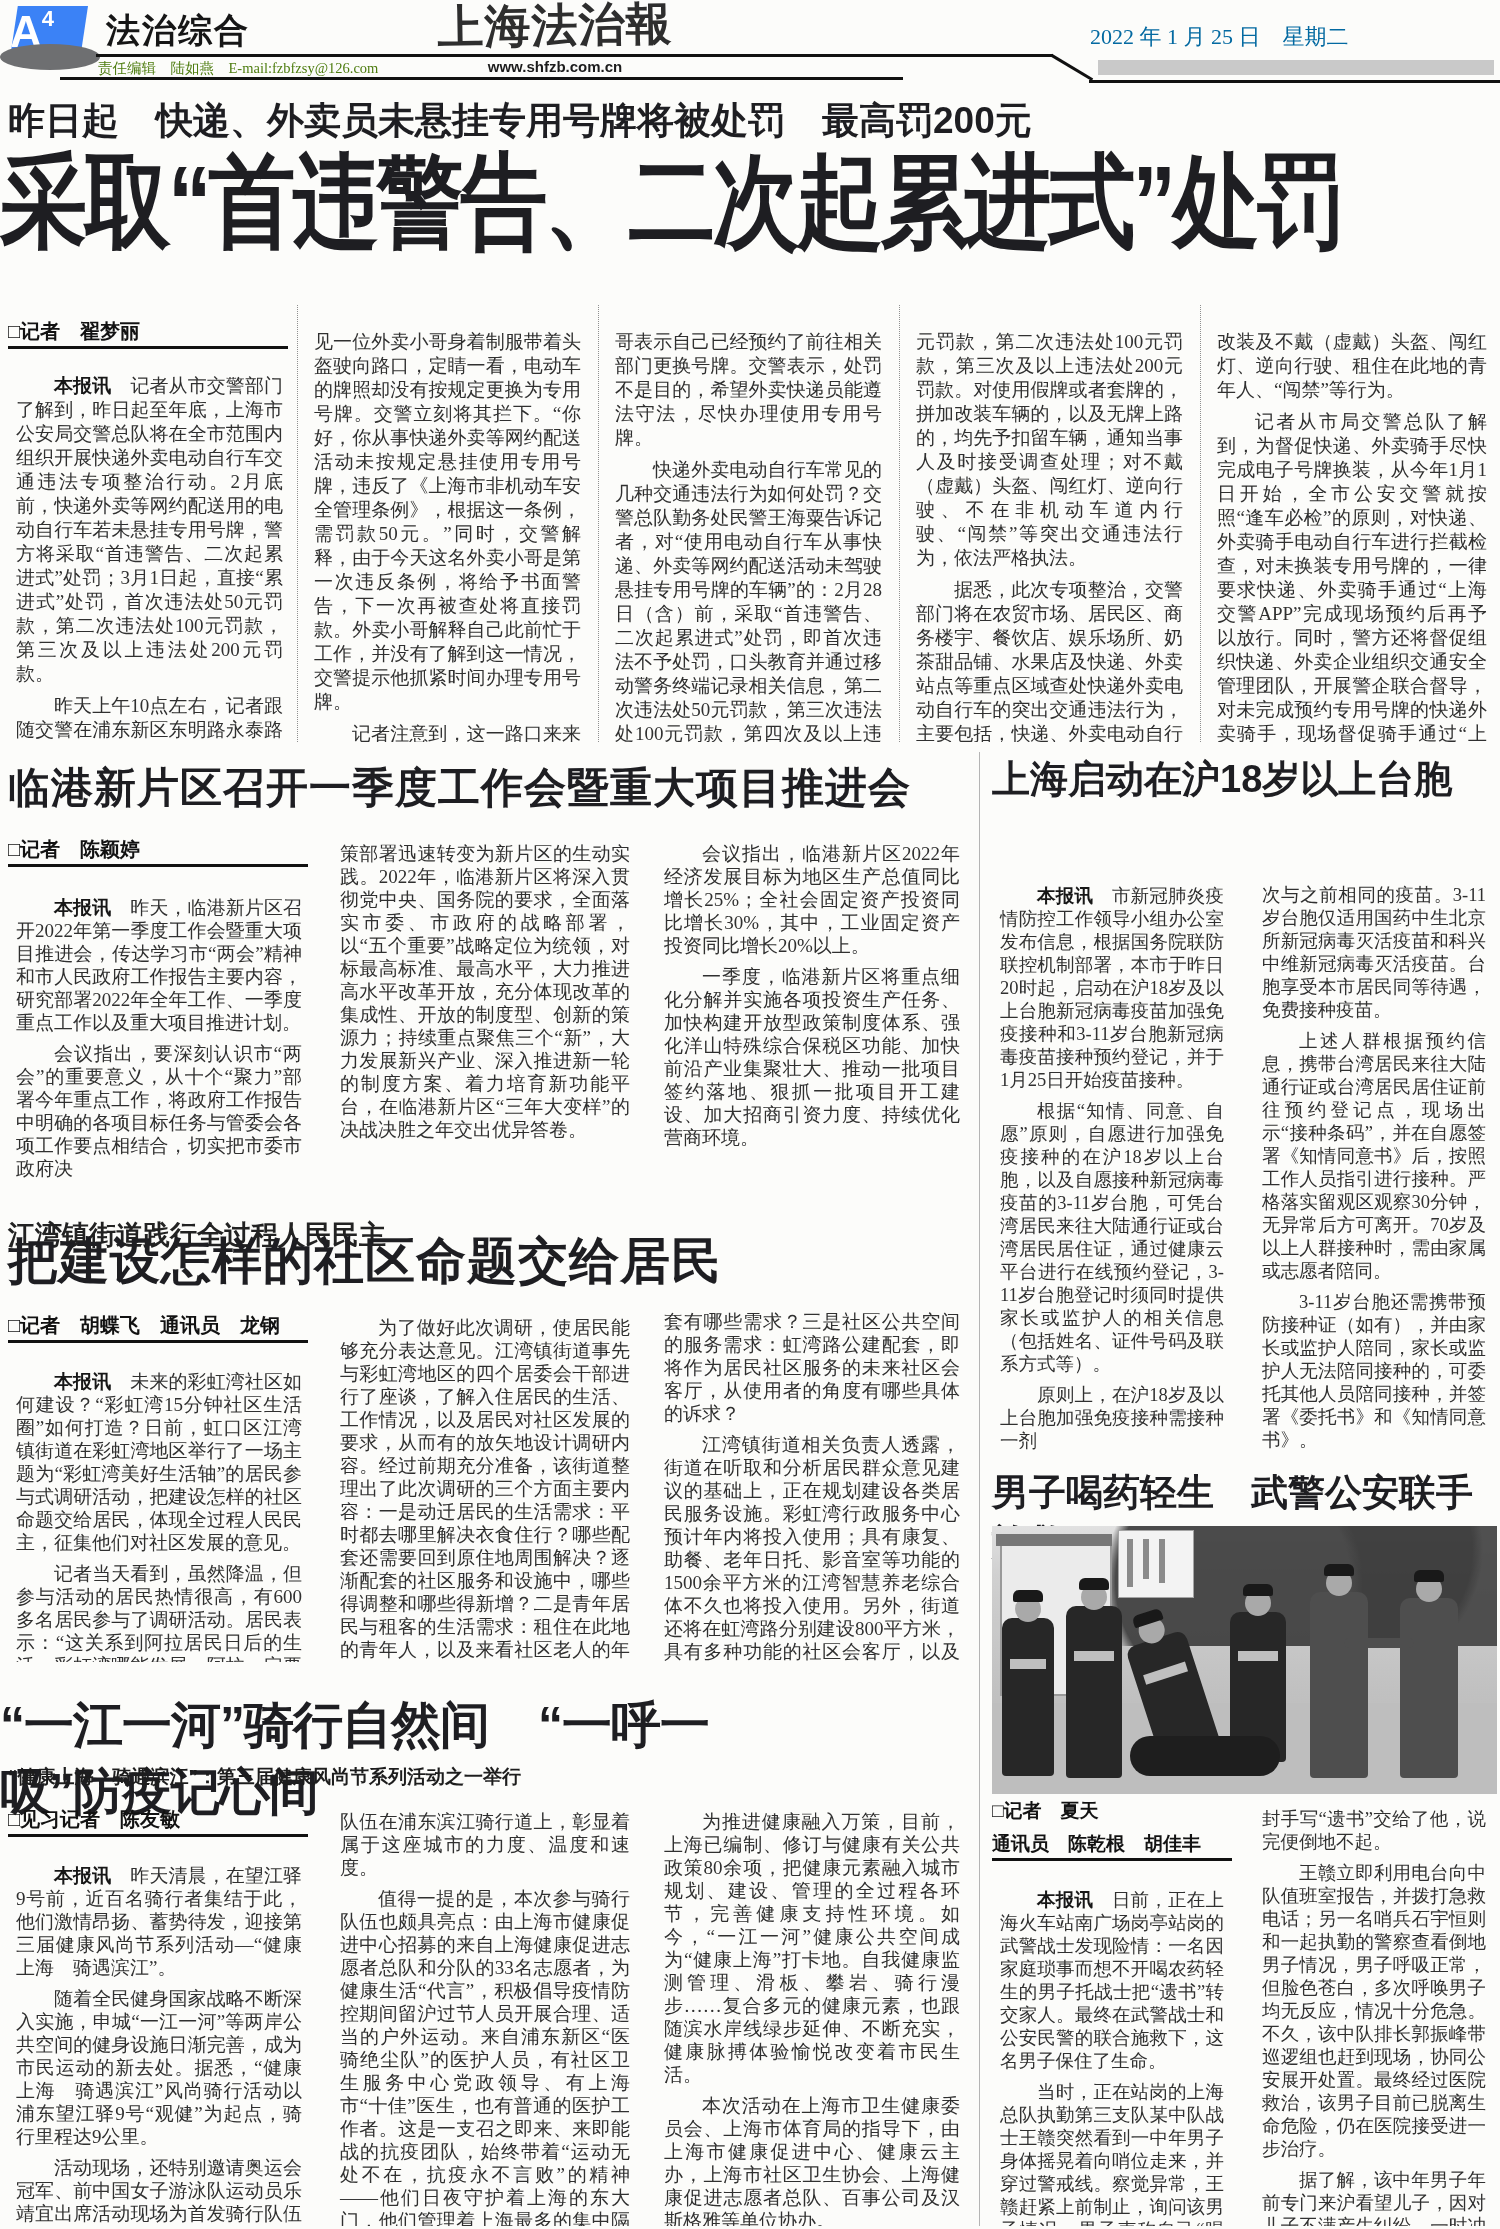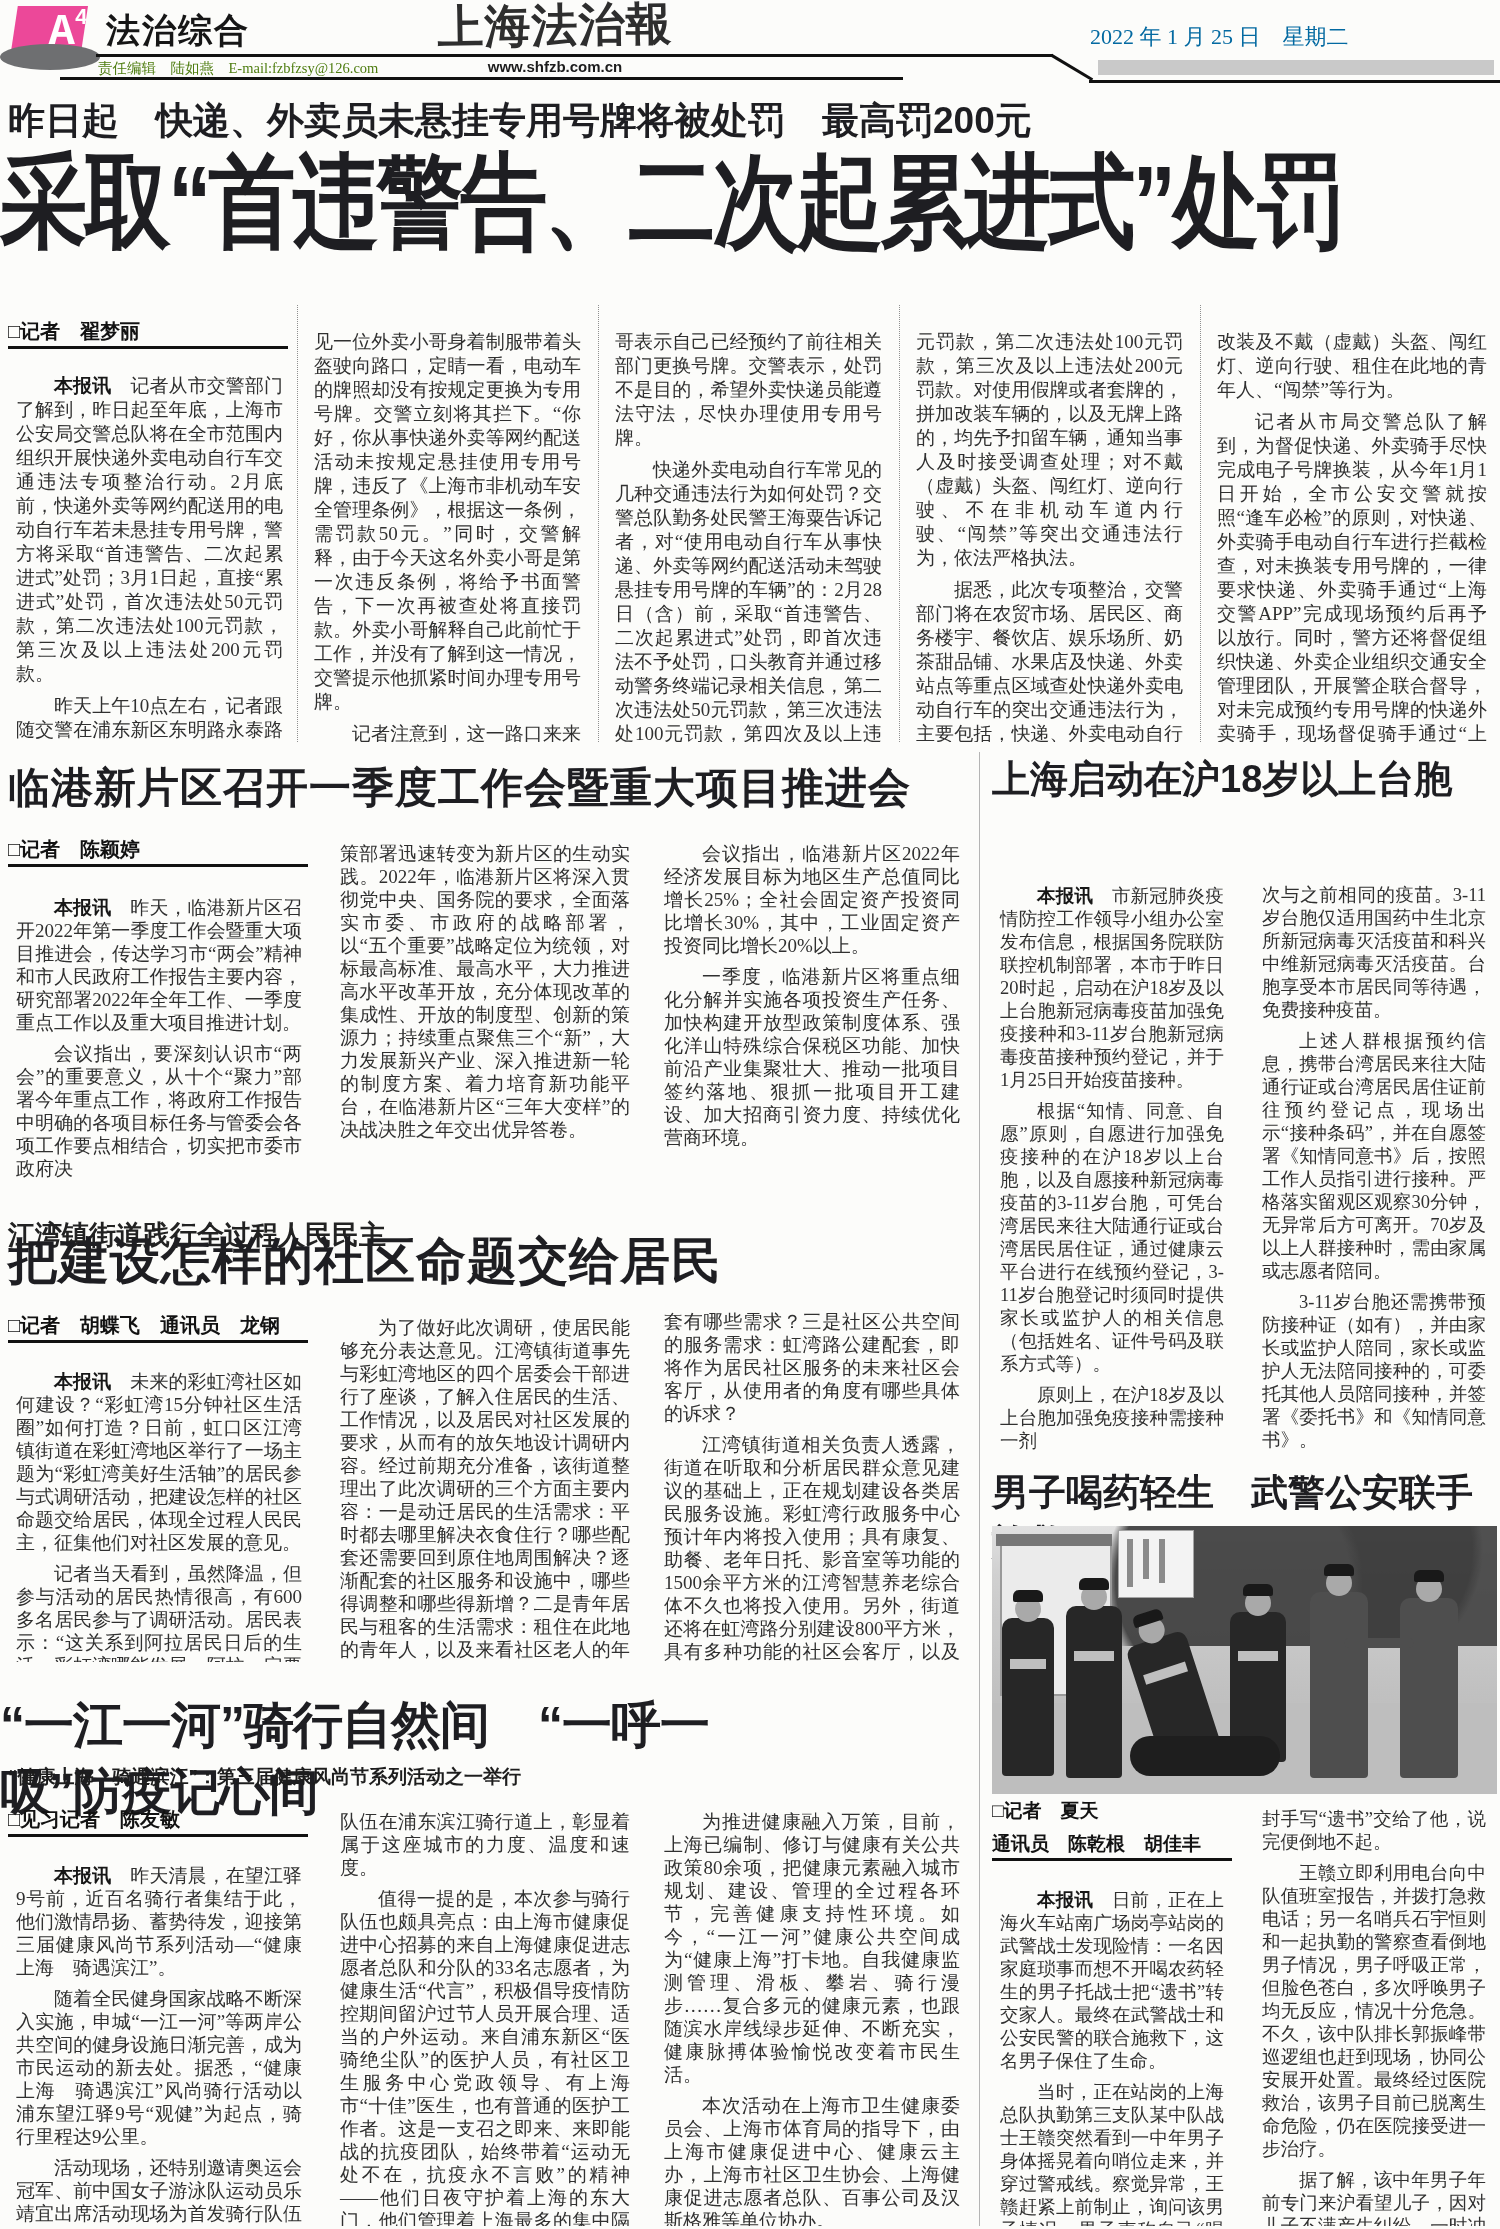--- a/index.html
+++ b/index.html
@@ -1,22 +1,22 @@
 <!DOCTYPE html>
 <html><head>
 <meta charset="utf-8">
 <style>
   html,body{margin:0;padding:0;background:#e9e9e5;}
   .page{position:relative;width:1500px;height:2229px;margin:0 auto;background:#fcfcfa;
         font-family:"Liberation Serif","DejaVu Serif",serif;color:#2a2a2a;overflow:hidden;}
   .abs{position:absolute;}
   
-  .badge{position:absolute;left:10px;top:6px;width:78px;height:52px;background:#ec4899;
-         clip-path:polygon(10% 0,100% 0,90% 100%,0 100%);color:#fff;text-align:right;
-         font-family:Liberation Mono, monospace;font-weight:900;}
+  .badge{position:absolute;left:10px;top:6px;width:78px;height:52px;background:#3b82f6;
+         clip-path:polygon(10% 0,100% 0,90% 100%,0 100%);color:#fff;text-align:left;
+         font-family:Liberation Sans, sans-serif;font-weight:900;}
   .badge .big{font-size:44px;line-height:52px;vertical-align:top;}
   .badge .small{font-size:22px;}
   .ellipse{position:absolute;left:0;top:44px;width:100px;height:26px;background:#6e6f71;border-radius:50%;}
   .section-title{position:absolute;left:106px;top:8px;font-family:"Liberation Sans",sans-serif;
                  font-weight:900;font-size:34px;letter-spacing:2px;color:#161616;}
   .editor-line{position:absolute;left:98px;top:59px;font-size:14.5px;color:#4d7c0f;}
   .masthead{position:absolute;left:430px;top:0;width:250px;text-align:center;font-weight:900;
             font-size:46px;letter-spacing:1px;color:#2e2e2e;transform:rotate(-1deg);line-height:52px;}
   .website{position:absolute;left:430px;top:58px;width:250px;text-align:center;
            font-family:"Liberation Sans",sans-serif;font-weight:700;font-size:15px;color:#1c1c1c;}

